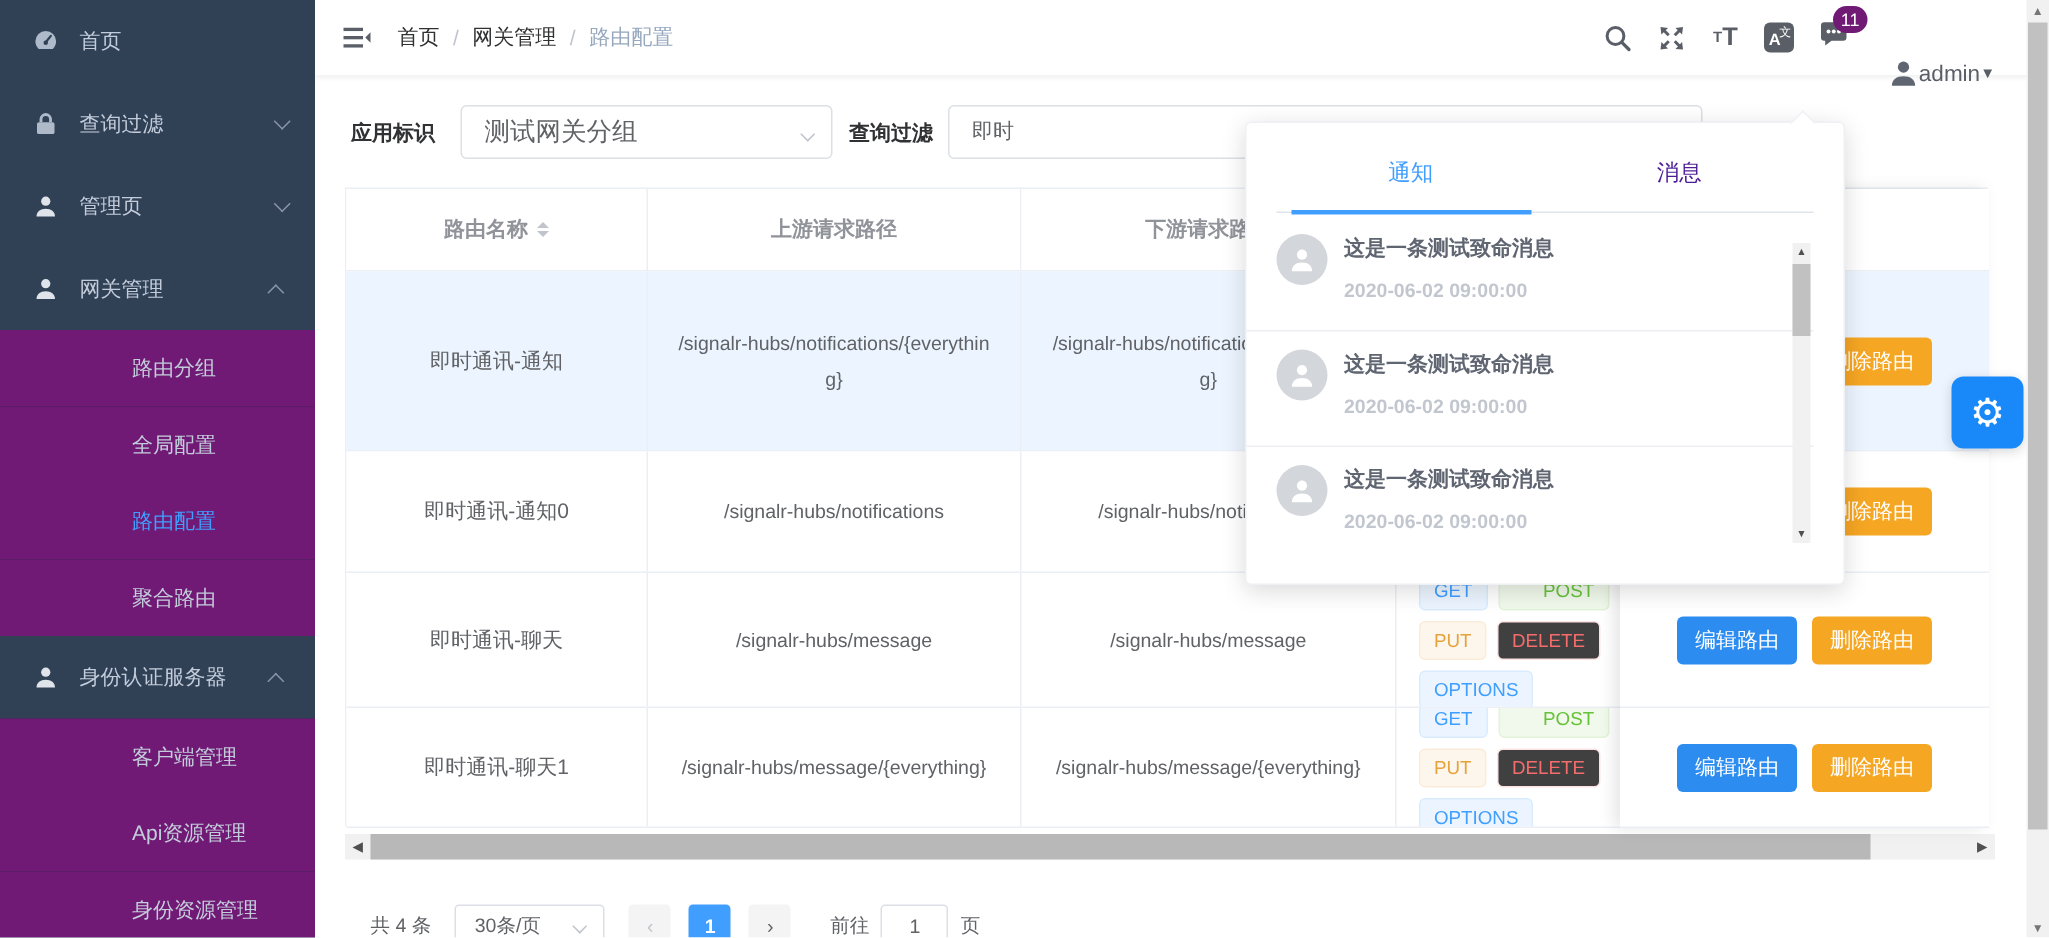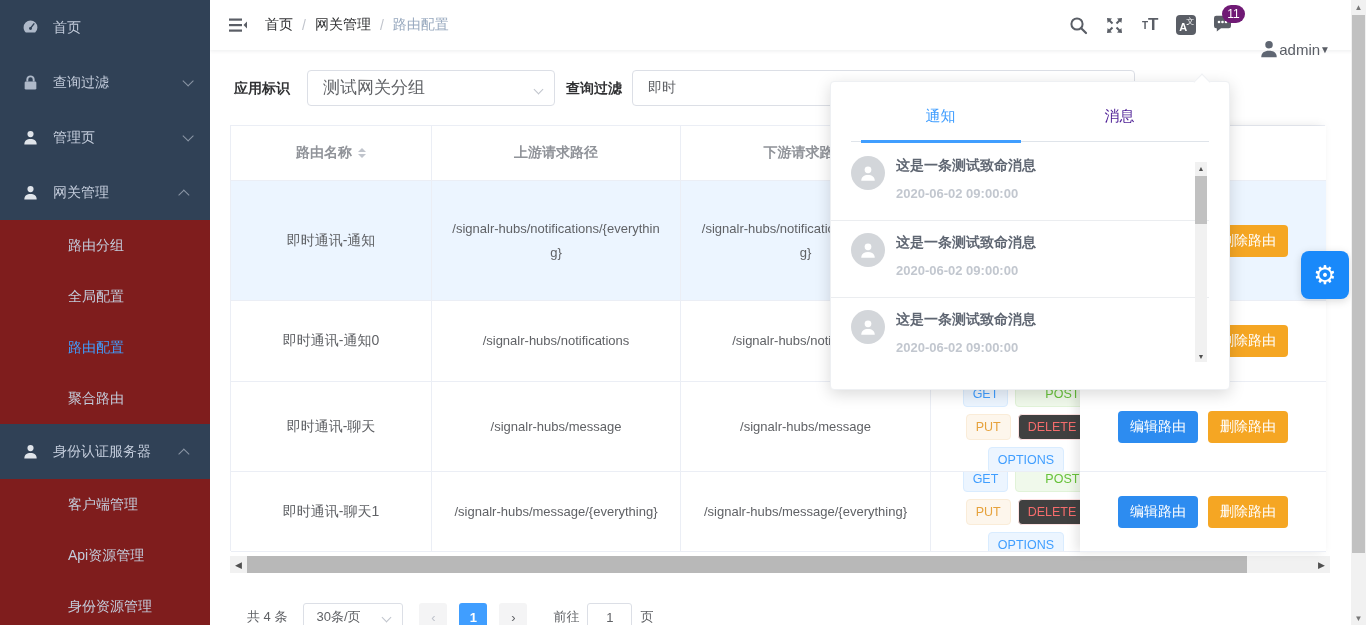--- a/index.html
+++ b/index.html
@@ -6,22 +6,22 @@
   html,body { width:1366px; height:625px; overflow:hidden; }
   body { font-family:"Liberation Sans","DejaVu Sans",sans-serif; background:#fff; }
   #app { position:relative; width:1366px; height:625px; overflow:hidden; background:#fff; }
 
   
   #sidebar { position:absolute; left:0; top:0; width:210px; height:625px; background:#304156; z-index:20; }
   .side-item { position:relative; display:flex; align-items:center; height:55px; padding-left:22px;
                color:#c3ccdb; font-size:14px; cursor:pointer; }
   .side-item .s-icon { width:17px; height:17px; margin-right:14px; flex:0 0 17px; }
   .side-sub { background:#1f2d3d; }
-  .side-sub-item { display:flex; align-items:center; height:51px; padding-left:68px;
-                   background:#7f1d1d; color:#c3ccdb; font-size:14px; cursor:pointer; }
+  .side-sub-item { display:flex; align-items:center; height:51px; padding-left:88px;
+                   background:#701a75; color:#c3ccdb; font-size:14px; cursor:pointer; }
   .side-sub-item.active { color:#409eff; }
   .chev { position:absolute; right:20px; width:8px; height:8px; border-right:1.6px solid #8b96a6;
           border-bottom:1.6px solid #8b96a6; }
   .chev.down { transform:rotate(45deg) translateY(-3px); }
   .chev.up   { transform:rotate(-135deg) translateY(-3px); }
 
   
   #navbar { position:absolute; left:210px; top:0; width:1156px; height:50px; background:#fff;
             box-shadow:0 1px 4px rgba(0,21,41,.08); z-index:10; }
   #hamburger { position:absolute; left:18px; top:15px; width:20px; height:20px; cursor:pointer; }
@@ -67,21 +67,21 @@
             text-align:center; padding:4px 16px; overflow:hidden; }
   .t-cell.c0 { width:201px; } .t-cell.c1 { width:249px; } .t-cell.c2 { width:250px; }
   .t-cell.c3 { width:393px; border-right:none; justify-content:flex-start; padding-left:15px; }
   .t-head { height:55px; font-weight:600; color:#909399; }
   .t-head .t-cell { background:#fff; }
   .path-txt { font-size:13px; word-break:break-all; line-height:1.8; }
   .sort-carets { display:inline-flex; flex-direction:column; margin-left:6px; line-height:0; }
   .sort-carets i { border:4px solid transparent; display:block; }
   .sort-carets .s-up { border-bottom-color:#c0c4cc; margin-bottom:2px; }
   .sort-carets .s-down { border-top-color:#c0c4cc; }
-  .methods { display:flex; flex-wrap:wrap; gap:7px; width:160px; align-content:center;justify-content:center; }
+  .methods { display:flex; flex-wrap:wrap; gap:7px; width:160px; align-content:center; }
   .tag { height:26px; line-height:24px; padding:0 9px; border-radius:4px; font-size:12.5px; border:1px solid; white-space:nowrap; }
   .tag.GET, .tag.OPTIONS { background:#ecf5ff; border-color:#d9ecff; color:#409eff; }
   .tag.POST { background:#f0f9eb; border-color:#e1f3d8; color:#67c23a;padding-left:29px; }
   .tag.PUT { background:#fdf6ec; border-color:#faecd8; color:#e6a23c; }
   .tag.DELETE { background:#404040; border-color:#fde2e2; color:#f56c6c; }
 
   
   #fixed-col { position:absolute; left:849px; top:0; width:246px; height:426px; z-index:5;
                box-shadow:-4px 0 10px rgba(0,0,0,.10); }
   .f-cell { display:flex; align-items:center; justify-content:center; gap:10px; background:#fff;

